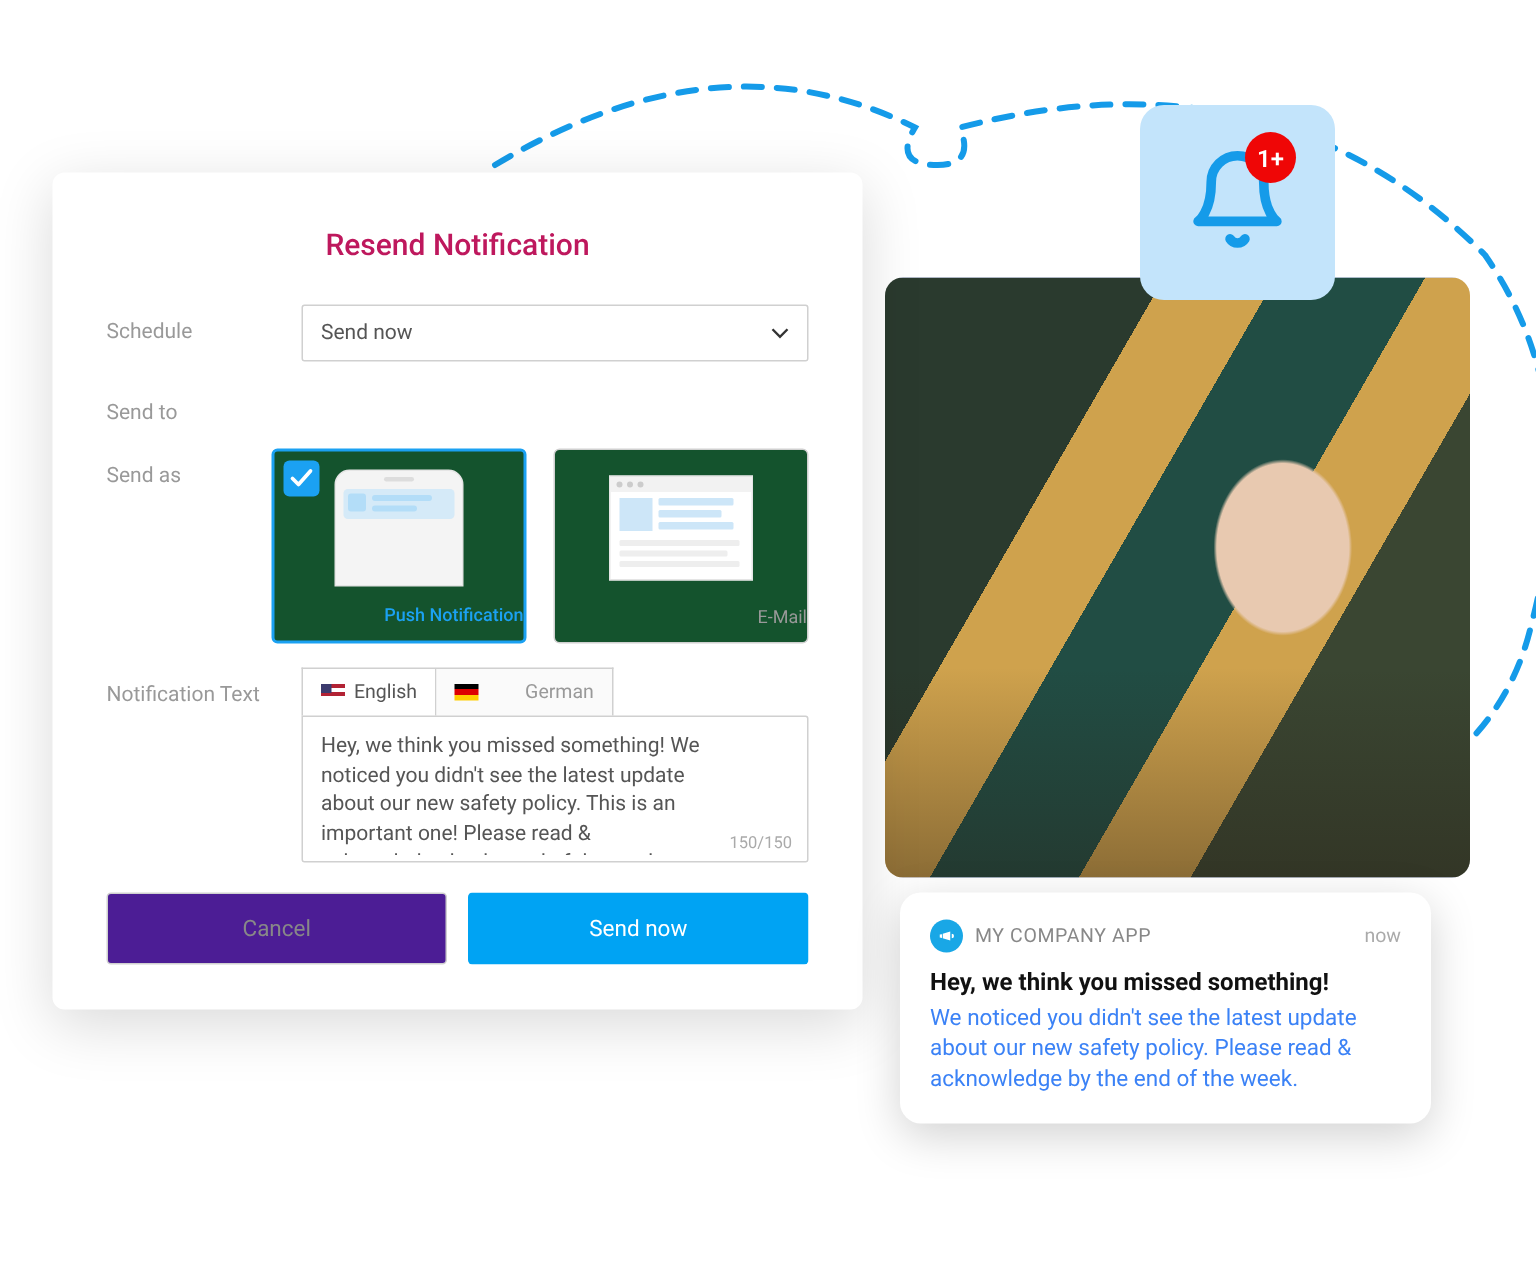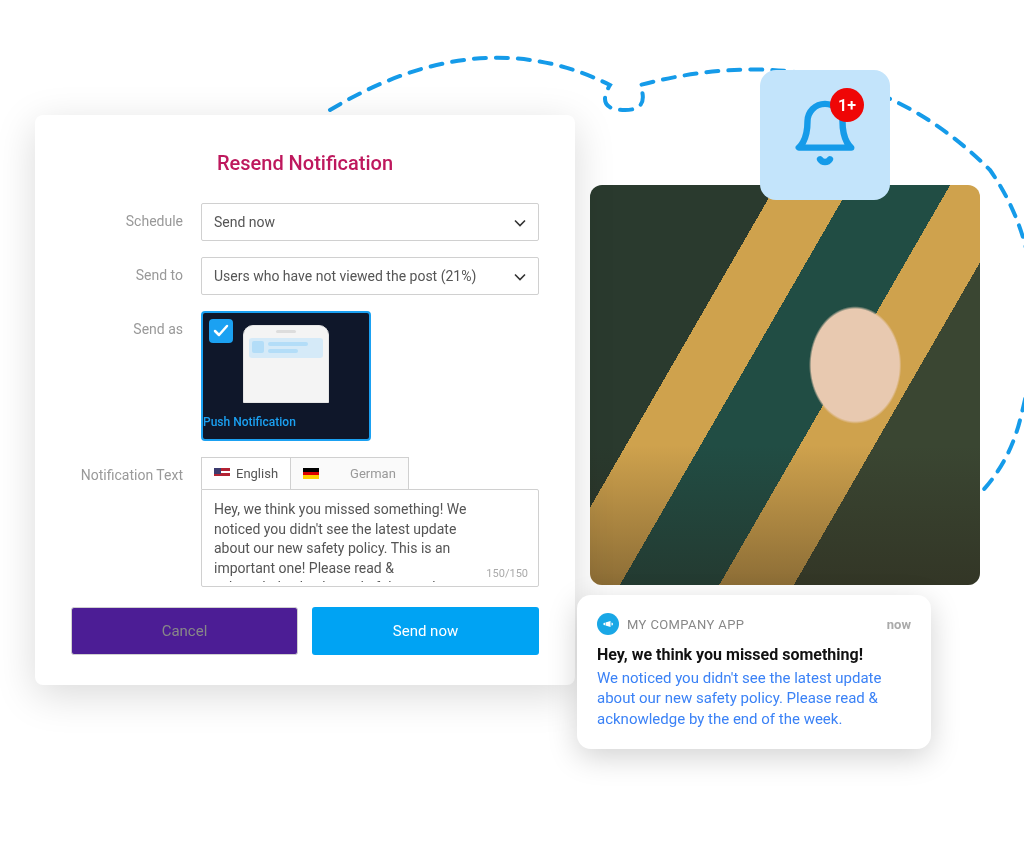--- a/index.html
+++ b/index.html
@@ -73,21 +73,20 @@
     color: #be185d;
     margin-bottom: 28px;
   }
   .form-row {
     display: flex;
     align-items: flex-start;
     margin-bottom: 16px;
   }
   .form-label {
     width: 130px;
-    text-align: right;
     padding-right: 18px;
     padding-top: 10px;
     font-size: 14px;
     color: #999;
   }
   .form-field { flex: 1; }
   .select {
     position: relative;
     border: 1px solid #d0d0d0;
     border-radius: 2px;
@@ -104,25 +103,25 @@
 
   .send-as-group { display: flex; gap: 18px; }
   .option-card {
     width: 170px;
     height: 130px;
     border: 1px solid #d0d0d0;
     border-radius: 4px;
     position: relative;
     display: flex;
     flex-direction: column;
-    align-items: flex-start;
+    align-items: flex-end;
     justify-content: flex-end;
     padding-bottom: 10px;
     cursor: pointer;
-    background: #0f172a;
+    background: #14532d;
   }
   .option-card.selected {
     border: 2px solid #1ba1f2;
   }
   .option-check {
     position: absolute;
     top: 6px; left: 6px;
     width: 24px; height: 24px;
     background: #1ba1f2;
     border-radius: 4px;
@@ -246,36 +245,36 @@
   }
   .photo::after{
     content:''; position:absolute; bottom:0; left:0; right:0; height:140px;
     background: linear-gradient(180deg, transparent, rgba(40,30,20,0.4));
   }
 
   
   .push-card {
     position: absolute;
     top: 595px;
-    left: 577px;
+    left: 600px;
     width: 354px;
     background: #fff;
     border-radius: 14px;
     box-shadow: 0 8px 30px rgba(0,0,0,0.18);
     z-index: 4;
     padding: 18px 20px 20px 20px;
   }
   .push-head { display: flex; align-items: center; gap: 8px; margin-bottom: 10px; }
   .push-app-icon {
     width: 22px; height: 22px; border-radius: 50%;
     background: #19a7e6; display:flex; align-items:center; justify-content:center;
   }
   .push-app-icon svg { width: 12px; height: 12px; }
   .push-app { font-size: 13px; color: #888; letter-spacing: 0.4px; }
-  .push-time { margin-left: auto; font-size: 13px; color: #aaa; font-weight: bold; }
+  .push-time { margin-left: auto; font-size: 13px; color: #aaa; }
   .push-title { font-size: 16px; font-weight: 700; color: #111; margin-bottom: 4px; }
   .push-body { font-size: 15px; line-height: 1.35; color: #3b82f6; }
 </style>
 </head>
 <body>
 
 <svg class="dashed-path" viewBox="0 0 750 600">
   <path d="M 30 70 Q 180 -20 310 45 Q 295 70 325 70 Q 350 70 340 45 Q 550 -10 690 130 Q 760 230 720 380 Q 690 500 510 530" fill="none" stroke="#159be9" stroke-width="4" stroke-dasharray="12 10" stroke-linecap="round"></path>
 </svg>
 
@@ -303,30 +302,20 @@
           <svg viewBox="0 0 12 8">
               <path d="M1 1.5 L6 6.5 L11 1.5" fill="none" stroke="#333" stroke-width="1.6"></path>
             </svg>
         </span>
       </div>
     </div>
   </div>
 
   <div class="form-row">
     <div class="form-label">Send to</div>
-    <div class="form-field">
-      <div class="select">
-        <span>Users who have not viewed the post (21%)</span>
-        <span class="caret">
-          <svg viewBox="0 0 12 8">
-              <path d="M1 1.5 L6 6.5 L11 1.5" fill="none" stroke="#333" stroke-width="1.6"></path>
-            </svg>
-        </span>
-      </div>
-    </div>
   </div>
 
   <div class="form-row">
     <div class="form-label">Send as</div>
     <div class="form-field">
       <div class="send-as-group">
         <div class="option-card selected">
           <span class="option-check">
             <svg viewBox="0 0 16 14">
                 <path d="M2 7 L6 11 L14 2" fill="none" stroke="#fff" stroke-width="2.5" stroke-linecap="round" stroke-linejoin="round"></path>
@@ -336,20 +325,39 @@
             <div class="push-graphic">
               <div class="topbar"></div>
               <div class="overlay"></div>
               <div class="sq"></div>
               <div class="l1"></div>
               <div class="l2"></div>
             </div>
           </div>
           <div class="option-label">Push Notification</div>
         </div>
+        <div class="option-card">
+          <div class="option-icon">
+            <div class="email-graphic">
+              <div class="hdr">
+                  <span></span>
+                  <span></span>
+                  <span></span>
+                </div>
+              <div class="side"></div>
+              <div class="ll a"></div>
+                <div class="ll b"></div>
+                <div class="ll c"></div>
+              <div class="gl a"></div>
+                <div class="gl b"></div>
+                <div class="gl c"></div>
+            </div>
+          </div>
+          <div class="option-label">E-Mail</div>
+        </div>
       </div>
     </div>
   </div>
 
   <div class="form-row">
     <div class="form-label">Notification Text</div>
     <div class="form-field">
       <div class="lang-tabs">
         <div class="lang-tab active">
           <span class="flag flag-us"></span>

